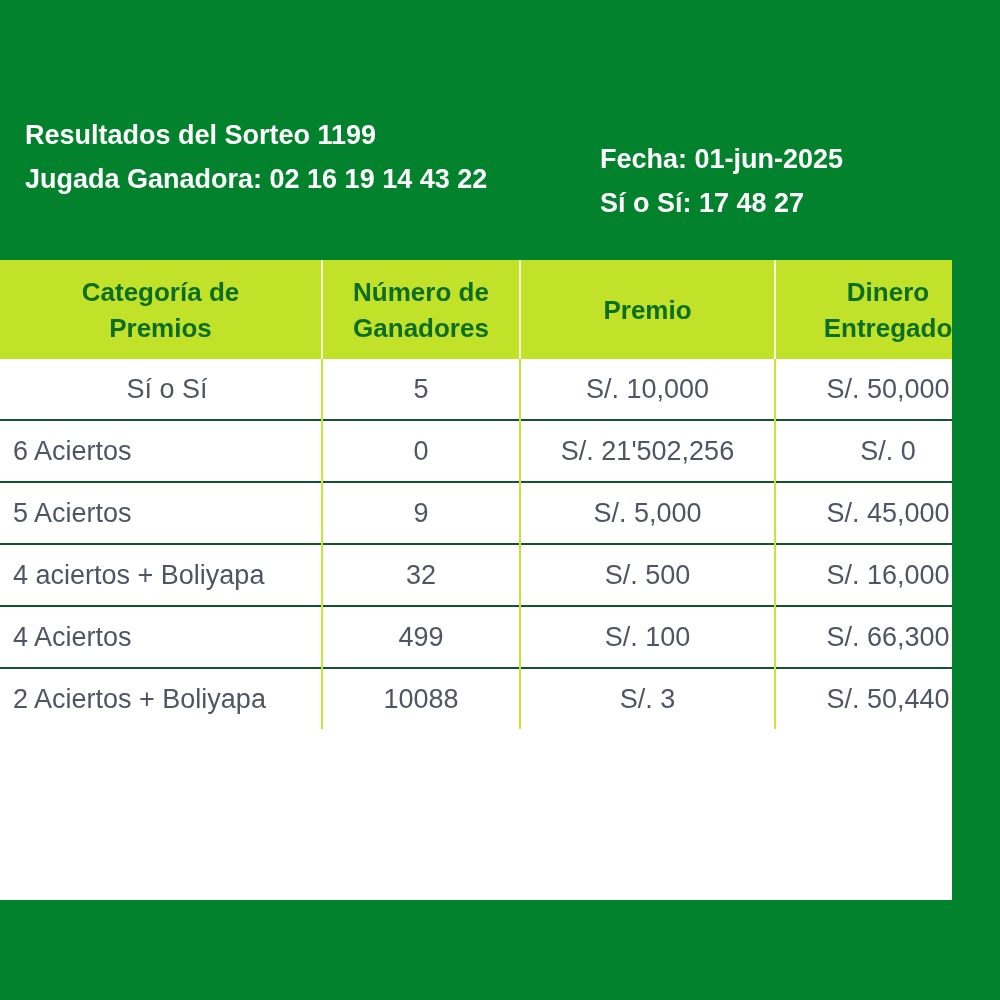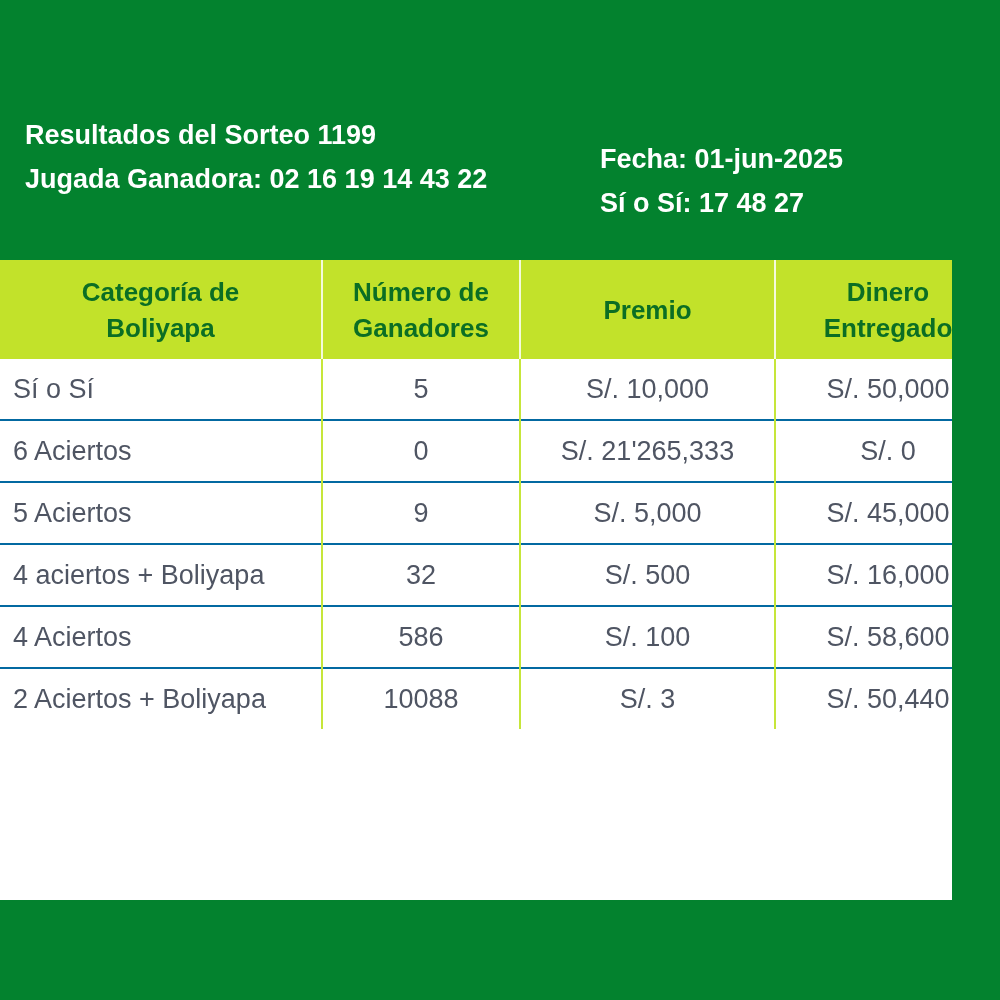--- a/index.html
+++ b/index.html
@@ -34,25 +34,25 @@
   thead th {
     background: #c2e22a; color: #0b6e24; font-weight: bold;
     font-size: 26px; line-height: 36px; height: 99px; padding: 0;
     text-align: center; vertical-align: middle;
     border-left: 2px solid #f4fadc;
   }
   thead th:first-child { border-left: none; }
   tbody td {
     height: 60px; padding: 0; font-size: 27px; color: #4f5563;
     text-align: center; vertical-align: middle;
-    border-left: 2px solid #c6e63a; border-top: 2px solid #0369a1;
+    border-left: 2px solid #c6e63a; border-top: 2px solid #14532d;
     white-space: nowrap;
   }
   tbody td:first-child { border-left: none; text-align: left; padding-left: 13px; }
-  tbody tr:first-child td { border-top: none; }
+  tbody tr:first-child td { border-top: none; text-align: center; }
   .bottom-band {
     position: absolute; left: 0; top: 900px; width: 1000px; height: 100px;
     background: #03822e;
   }
 </style>
 </head>
 <body>
 
 <div class="top-band">
   <div class="info-left">
@@ -70,21 +70,21 @@
     <colgroup>
         <col class="c1">
         <col class="c2">
         <col class="c3">
         <col class="c4">
       </colgroup>
     <thead>
       <tr>
         <th>
           <div>Categoría de</div>
-          <div>Boliyapa</div>
+          <div>Premios</div>
         </th>
         <th>
           <div>Número de</div>
           <div>Ganadores</div>
         </th>
         <th>
           <div>Premio</div>
         </th>
         <th>
           <div>Dinero</div>
@@ -95,40 +95,40 @@
     <tbody>
       <tr>
         <td>Sí o Sí</td>
         <td>5</td>
         <td>S/. 10,000</td>
         <td>S/. 50,000</td>
       </tr>
       <tr>
         <td>6 Aciertos</td>
         <td>0</td>
-        <td>S/. 21'265,333</td>
+        <td>S/. 21'502,256</td>
         <td>S/. 0</td>
       </tr>
       <tr>
         <td>5 Aciertos</td>
         <td>9</td>
         <td>S/. 5,000</td>
         <td>S/. 45,000</td>
       </tr>
       <tr>
         <td>4 aciertos + Boliyapa</td>
         <td>32</td>
         <td>S/. 500</td>
         <td>S/. 16,000</td>
       </tr>
       <tr>
         <td>4 Aciertos</td>
-        <td>586</td>
+        <td>499</td>
         <td>S/. 100</td>
-        <td>S/. 58,600</td>
+        <td>S/. 66,300</td>
       </tr>
       <tr>
         <td>2 Aciertos + Boliyapa</td>
         <td>10088</td>
         <td>S/. 3</td>
         <td>S/. 50,440</td>
       </tr>
     </tbody>
   </table>
 </div>

